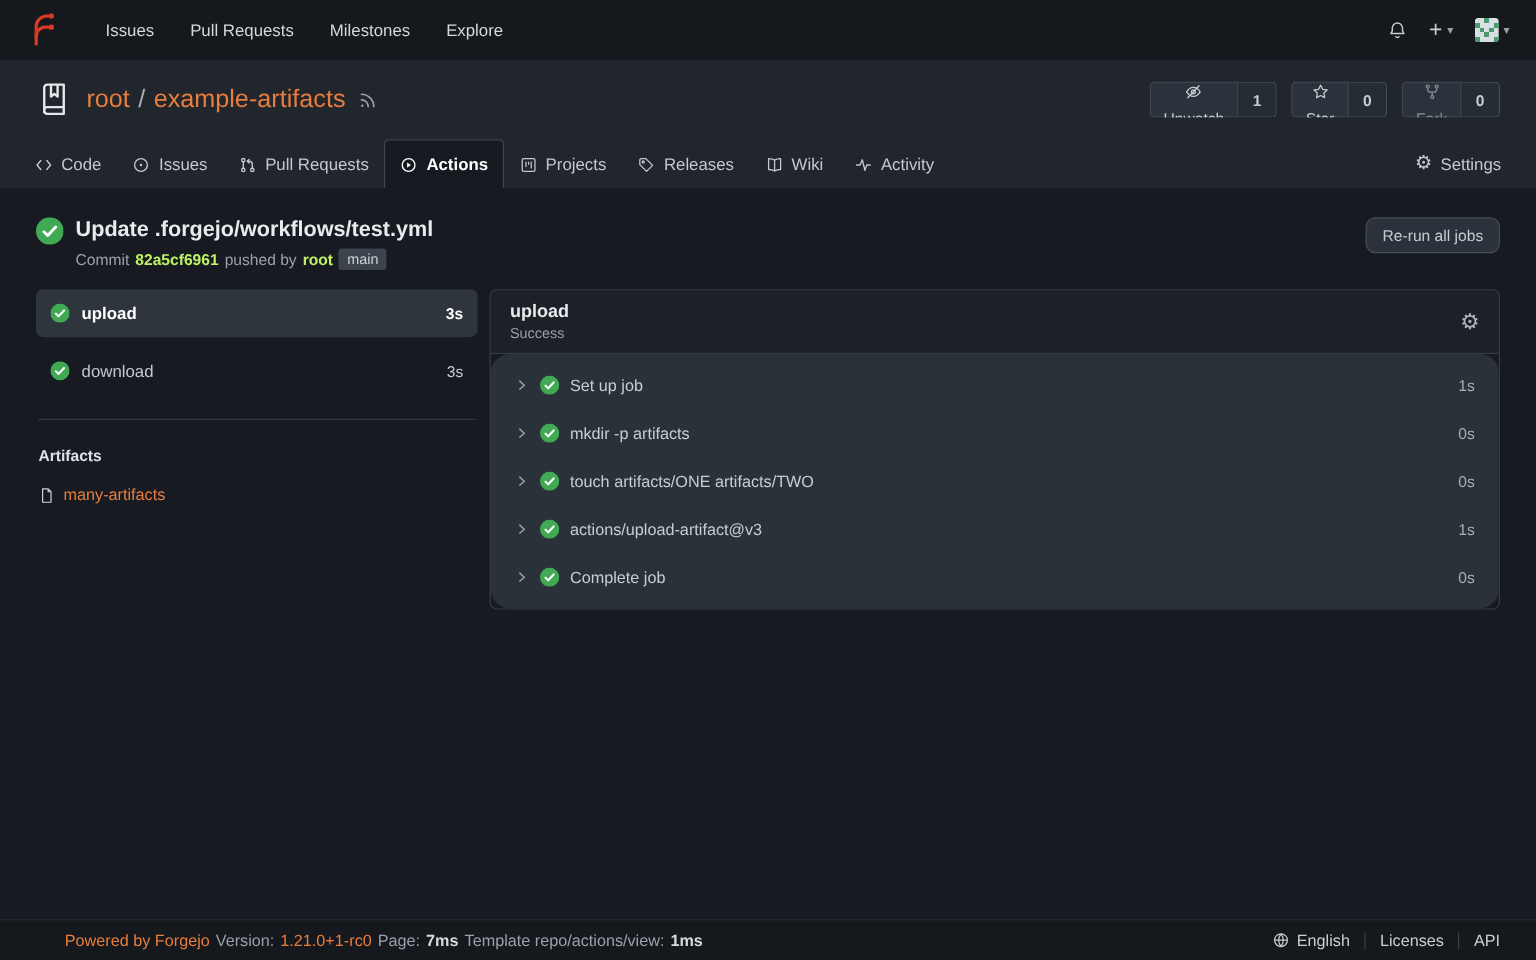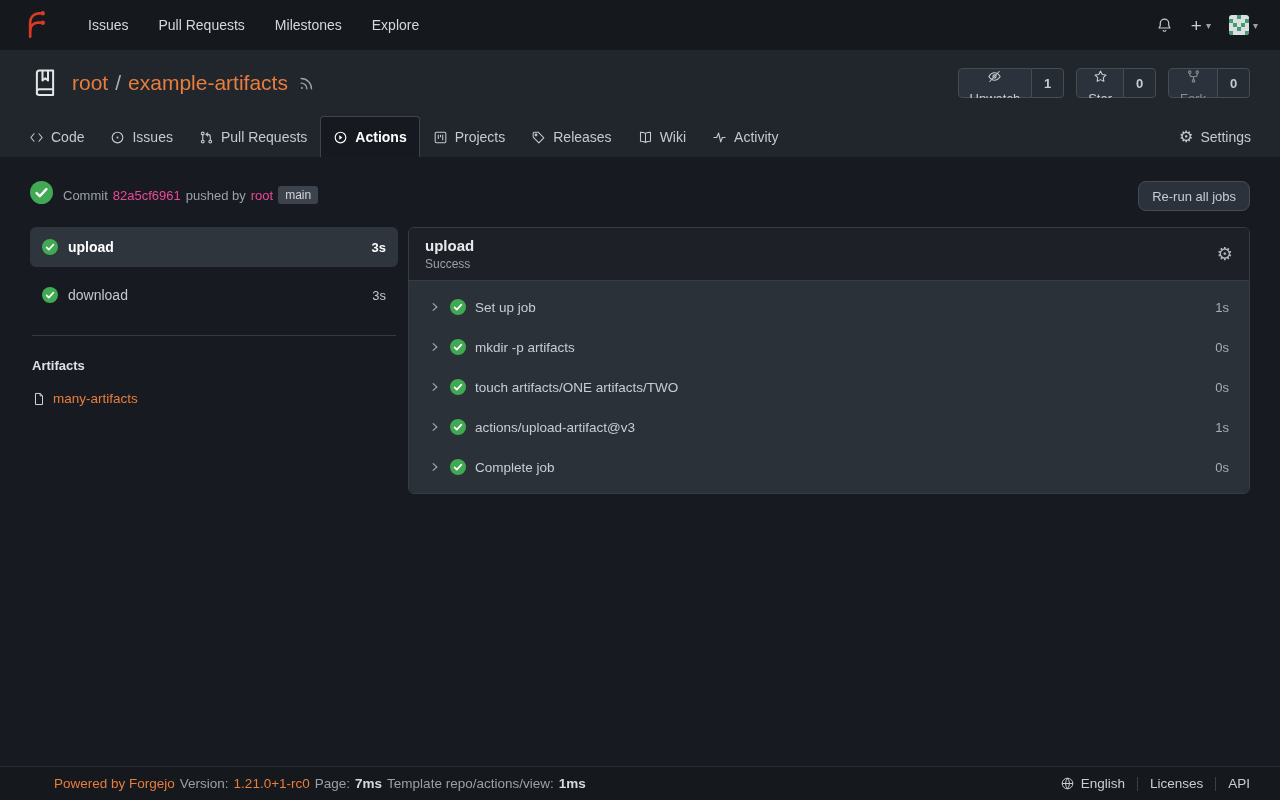--- a/index.html
+++ b/index.html
@@ -53,41 +53,41 @@
   .tab.active { background:#161a20; border-color:#3e454e; border-radius:4px 4px 0 0; color:#fff; font-weight:600; }
   .tab.settings { margin-left:auto; }
   .gear-glyph { font-size:16px; line-height:1; color:inherit; }
 
   
   main { flex:1; padding:24px 30px 0 30px; overflow:hidden; }
   .run-header { display:flex; align-items:flex-start; margin-bottom:16px; }
   .run-titles { margin-left:10px; }
   .run-title { font-size:18px; font-weight:700; color:#e8eaee; }
   .run-meta { margin-top:5px; font-size:13px; color:#9aa1a8; display:flex; align-items:center; gap:5px; }
-  .run-meta .sha { color:#ec4899; }
+  .run-meta .sha { color:#bef264;font-weight:bold; }
   .branch-badge { background:#3c434c; color:#ced3d9; border-radius:3px; padding:2px 7px; font-size:12px; }
   .rerun-btn { margin-left:auto; background:var(--btn-bg); border:1px solid var(--btn-border); color:#c6ccd2; border-radius:8px; height:30px; padding:0 13px; font-size:13px; font-family:inherit; cursor:pointer; }
 
   .columns { display:flex; gap:10px; align-items:flex-start; }
   .jobs-col { width:368px; flex:none; }
   .job-row { height:40px; border-radius:6px; display:flex; align-items:center; gap:10px; padding:0 12px; color:#c3c8ce; cursor:pointer; }
   .job-row + .job-row { margin-top:8px; }
   .job-row.active { background:var(--row-active); color:#fff; font-weight:700; }
   .job-dur { margin-left:auto; font-size:13px; }
   .jobs-divider { border:none; border-top:1px solid #333a42; margin:20px 2px 0 2px; }
   .artifacts-heading { font-size:13px; font-weight:600; color:#dde1e6; margin:22px 0 0 2px; }
   .artifact-item { display:flex; align-items:center; gap:7px; margin:18px 0 0 2px; color:#d0d4da; }
   .artifact-item .lbl { color:var(--accent); font-size:13.5px; }
 
   .detail-col { flex:1; border:1px solid var(--border); border-radius:6px; overflow:hidden; }
   .detail-header { background:var(--card-header-bg); border-bottom:1px solid var(--border); padding:9px 16px; display:flex; align-items:center; }
   .detail-title { font-size:15px; font-weight:700; color:#e8eaee; }
   .detail-status { font-size:12px; color:#9aa0a7; margin-top:3px; }
   .detail-gear { margin-left:auto; color:#aeb4bb; font-size:18px; cursor:pointer; }
-  .steps { background:var(--card-bg); padding:6px 0; }
+  .steps { background:var(--card-bg); padding:6px 0;border-radius:16px; }
   .step-row { height:40px; display:flex; align-items:center; gap:9px; padding:0 20px; cursor:pointer; }
   .step-name { font-size:13.5px; color:#c8cdd3; }
   .step-dur { margin-left:auto; font-size:13px; color:#a6adb4; }
   .chev { color:#9aa1a8; }
 
   
   footer { flex:none; margin-top:auto; background:var(--nav-bg); border-top:1px solid #262b31; padding:9px 30px; display:flex; align-items:center; font-size:13.5px; color:#9aa0a7; }
   footer .left { display:flex; align-items:center; gap:5px; flex-wrap:nowrap;margin-left:24px; }
   footer a.orange { color:var(--accent); }
   footer .strong { color:#d6dade; font-weight:700; }
@@ -301,20 +301,21 @@
 
 <main>
   <div class="run-header">
     <span class="ic">
       <svg width="23" height="23" viewBox="0 0 16 16">
         <circle cx="8" cy="8" r="8" fill="var(--success)"></circle>
         <path d="M4.6 8.4l2.2 2.2 4.6-4.9" stroke="#fff" stroke-width="1.7" fill="none" stroke-linecap="round" stroke-linejoin="round"></path>
       </svg>
     </span>
     <div class="run-titles">
+      <div class="run-title">Update .forgejo/workflows/test.yml</div>
       <div class="run-meta">
         <span>Commit</span>
         <a class="sha">82a5cf6961</a>
         <span>pushed by</span>
         <a class="sha">root</a>
         <span class="branch-badge">main</span>
       </div>
     </div>
     <button class="rerun-btn">Re-run all jobs</button>
   </div>

